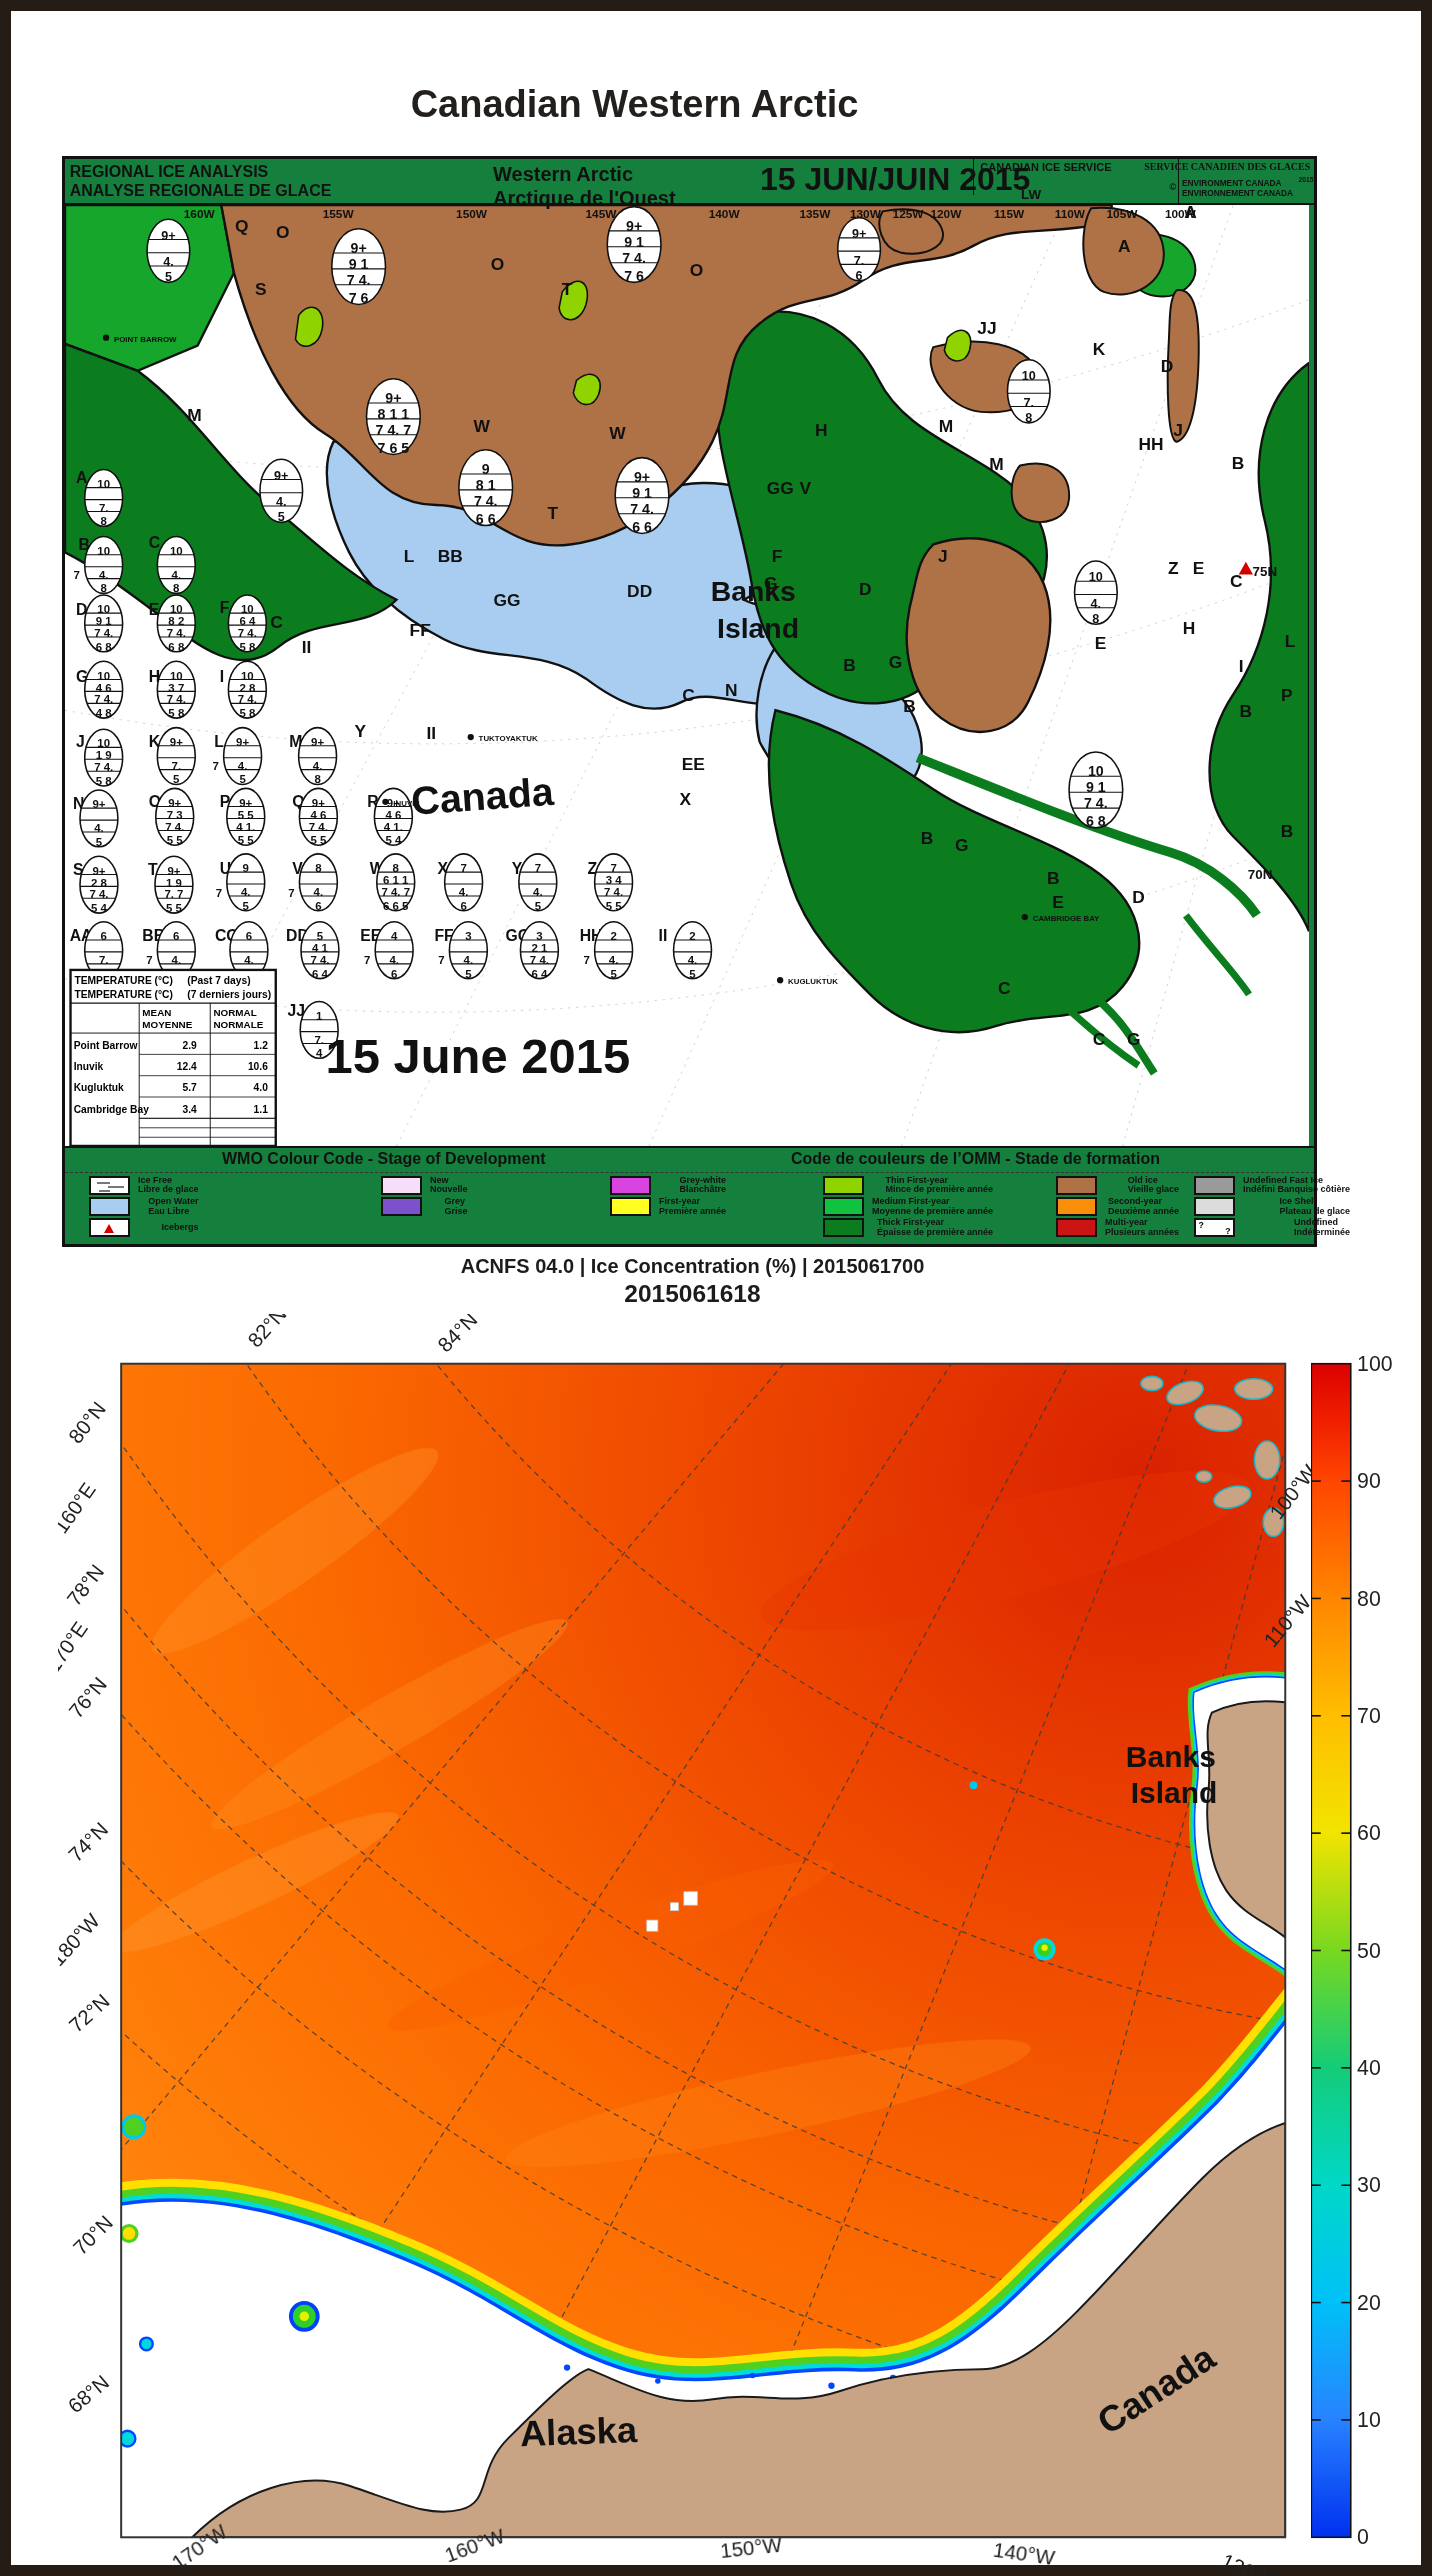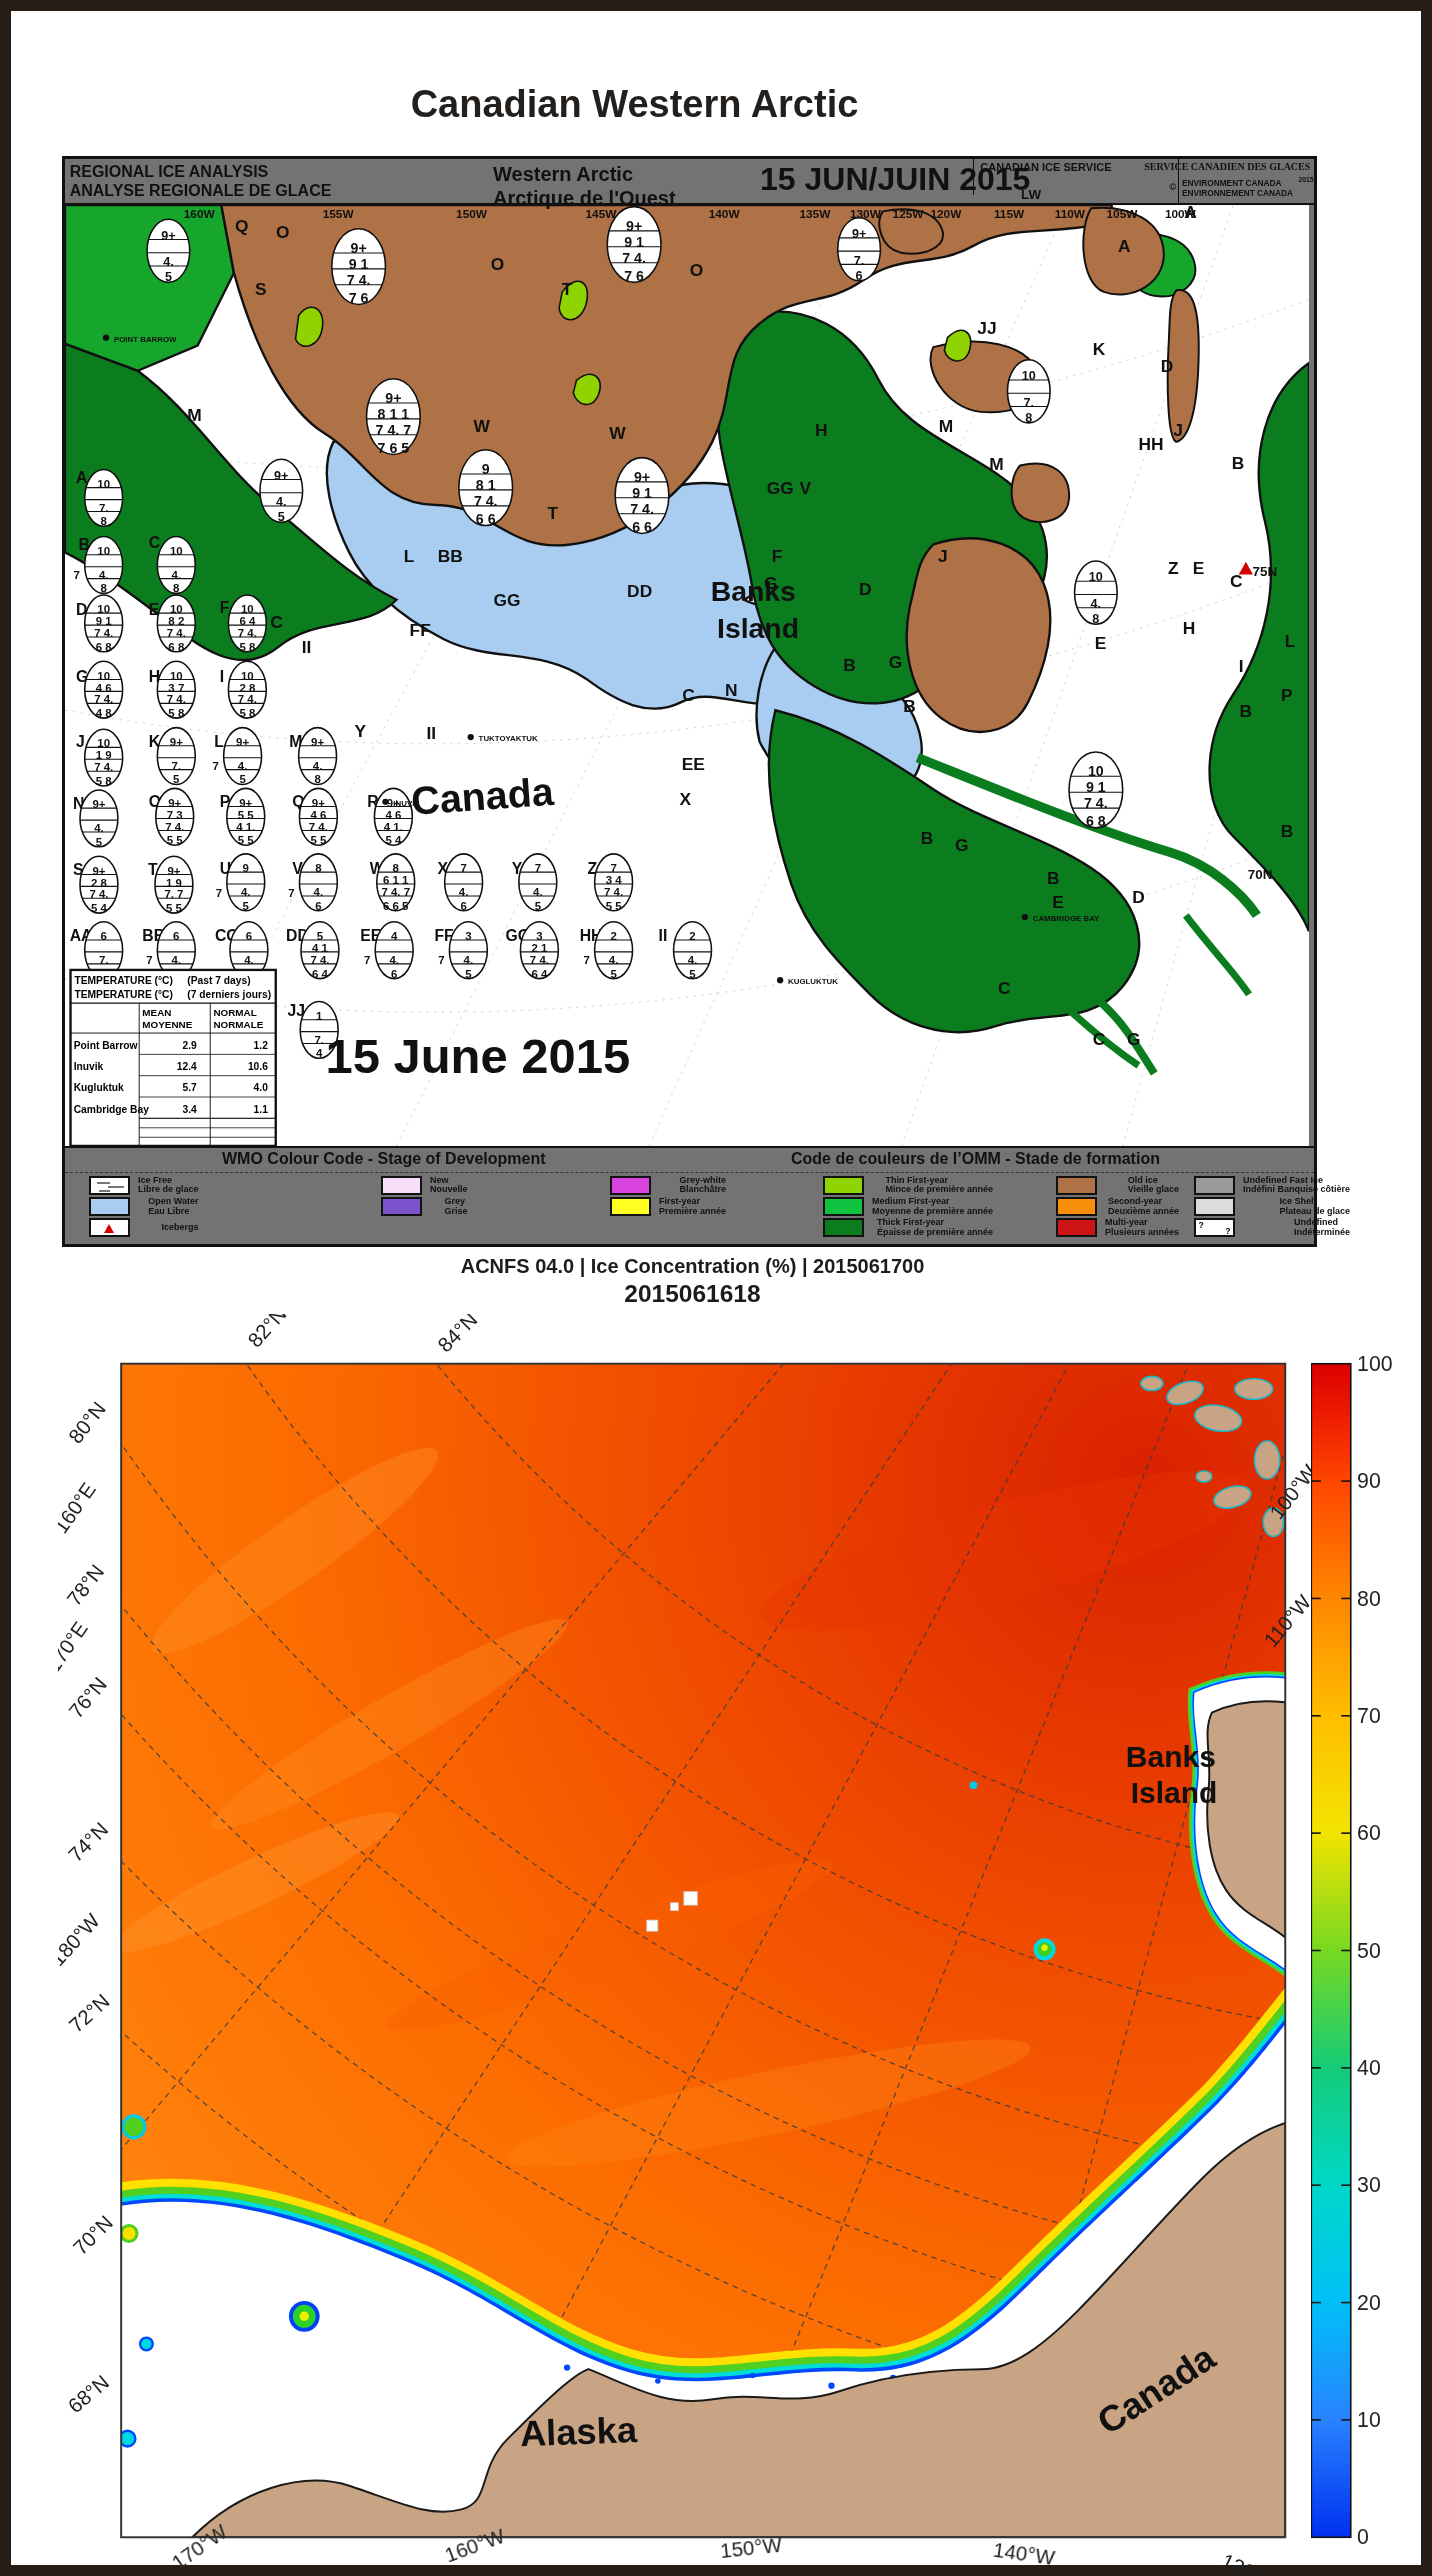--- a/index.html
+++ b/index.html
@@ -1,21 +1,21 @@
 <!DOCTYPE html>
 <html style="font-size:12.6px"><head>
 <meta charset="utf-8">
 <style>
   html,body{margin:0;padding:0;background:#241c15;}
   body{width:1432px;height:2576px;position:relative;font-family:"Liberation Sans",sans-serif;}
   .frame{position:absolute;left:0;top:0;width:1410px;height:2554px;border:11px solid #241c15;background:#ffffff;}
   .page-title{position:absolute;left:0;top:24px;width:1247px;text-align:center;
     font-size:38px;font-weight:bold;color:#231f1c;line-height:1.22;letter-spacing:0px;}
   
-  .icechart{position:absolute;left:51px;top:145px;width:1249px;height:1085px;border:3.2px solid #111;background:#737373;}
+  .icechart{position:absolute;left:51px;top:145px;width:1249px;height:1085px;border:3.2px solid #111;background:#15803d;}
   .ic-header{position:relative;width:100%;height:44px;border-bottom:2.4px solid #111;font-weight:bold;color:#111;}
   .ic-h-left{position:absolute;left:4.7px;top:3.2px;font-size:16px;line-height:1.2;}
   .ic-h-mid{position:absolute;left:428px;top:3.2px;font-size:20px;line-height:1.2;}
   .ic-h-date{position:absolute;left:695px;top:1.6px;font-size:32px;}
   .ic-h-r{position:absolute;left:908px;top:0;width:341px;height:36px;border-left:1.6px solid #111;font-weight:bold;}
   .ic-h-r .c1{position:absolute;left:6.3px;top:2.4px;font-size:11px;}
   .ic-h-r .c2{position:absolute;left:47px;top:28px;font-size:13.4px;}
   .ic-h-r .c3{position:absolute;right:4.7px;top:2.4px;font-size:10px;font-family:Liberation Serif, serif;}
   .ic-h-r .c4{position:absolute;right:22px;top:19px;font-size:8.3px;line-height:1.25;text-align:left;}
   .ic-h-r .c4 .cp{position:absolute;left:-12.6px;top:3.2px;font-size:9.5px;}

